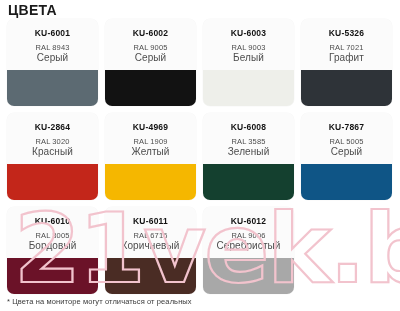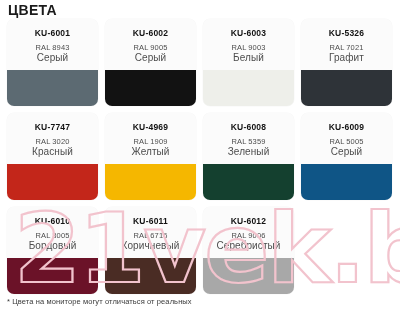--- a/index.html
+++ b/index.html
@@ -171,45 +171,45 @@
       <div class="card">
         <div class="card-info">
           <div class="card-code">KU-5326</div>
           <div class="card-ral">RAL 7021</div>
           <div class="card-name">Графит</div>
         </div>
         <div class="card-swatch" style="background: rgb(46, 51, 56);"></div>
       </div>
       <div class="card">
         <div class="card-info">
-          <div class="card-code">KU-7747</div>
+          <div class="card-code">KU-2864</div>
           <div class="card-ral">RAL 3020</div>
           <div class="card-name">Красный</div>
         </div>
         <div class="card-swatch" style="background: rgb(195, 38, 26);"></div>
       </div>
       <div class="card">
         <div class="card-info">
           <div class="card-code">KU-4969</div>
           <div class="card-ral">RAL 1909</div>
           <div class="card-name">Желтый</div>
         </div>
         <div class="card-swatch" style="background: rgb(245, 183, 0);"></div>
       </div>
       <div class="card">
         <div class="card-info">
           <div class="card-code">KU-6008</div>
-          <div class="card-ral">RAL 5359</div>
+          <div class="card-ral">RAL 3585</div>
           <div class="card-name">Зеленый</div>
         </div>
         <div class="card-swatch" style="background: rgb(20, 64, 47);"></div>
       </div>
       <div class="card">
         <div class="card-info">
-          <div class="card-code">KU-6009</div>
+          <div class="card-code">KU-7867</div>
           <div class="card-ral">RAL 5005</div>
           <div class="card-name">Серый</div>
         </div>
         <div class="card-swatch" style="background: rgb(15, 85, 134);"></div>
       </div>
       <div class="card">
         <div class="card-info">
           <div class="card-code">KU-6010</div>
           <div class="card-ral">RAL 3005</div>
           <div class="card-name">Бордовый</div>

